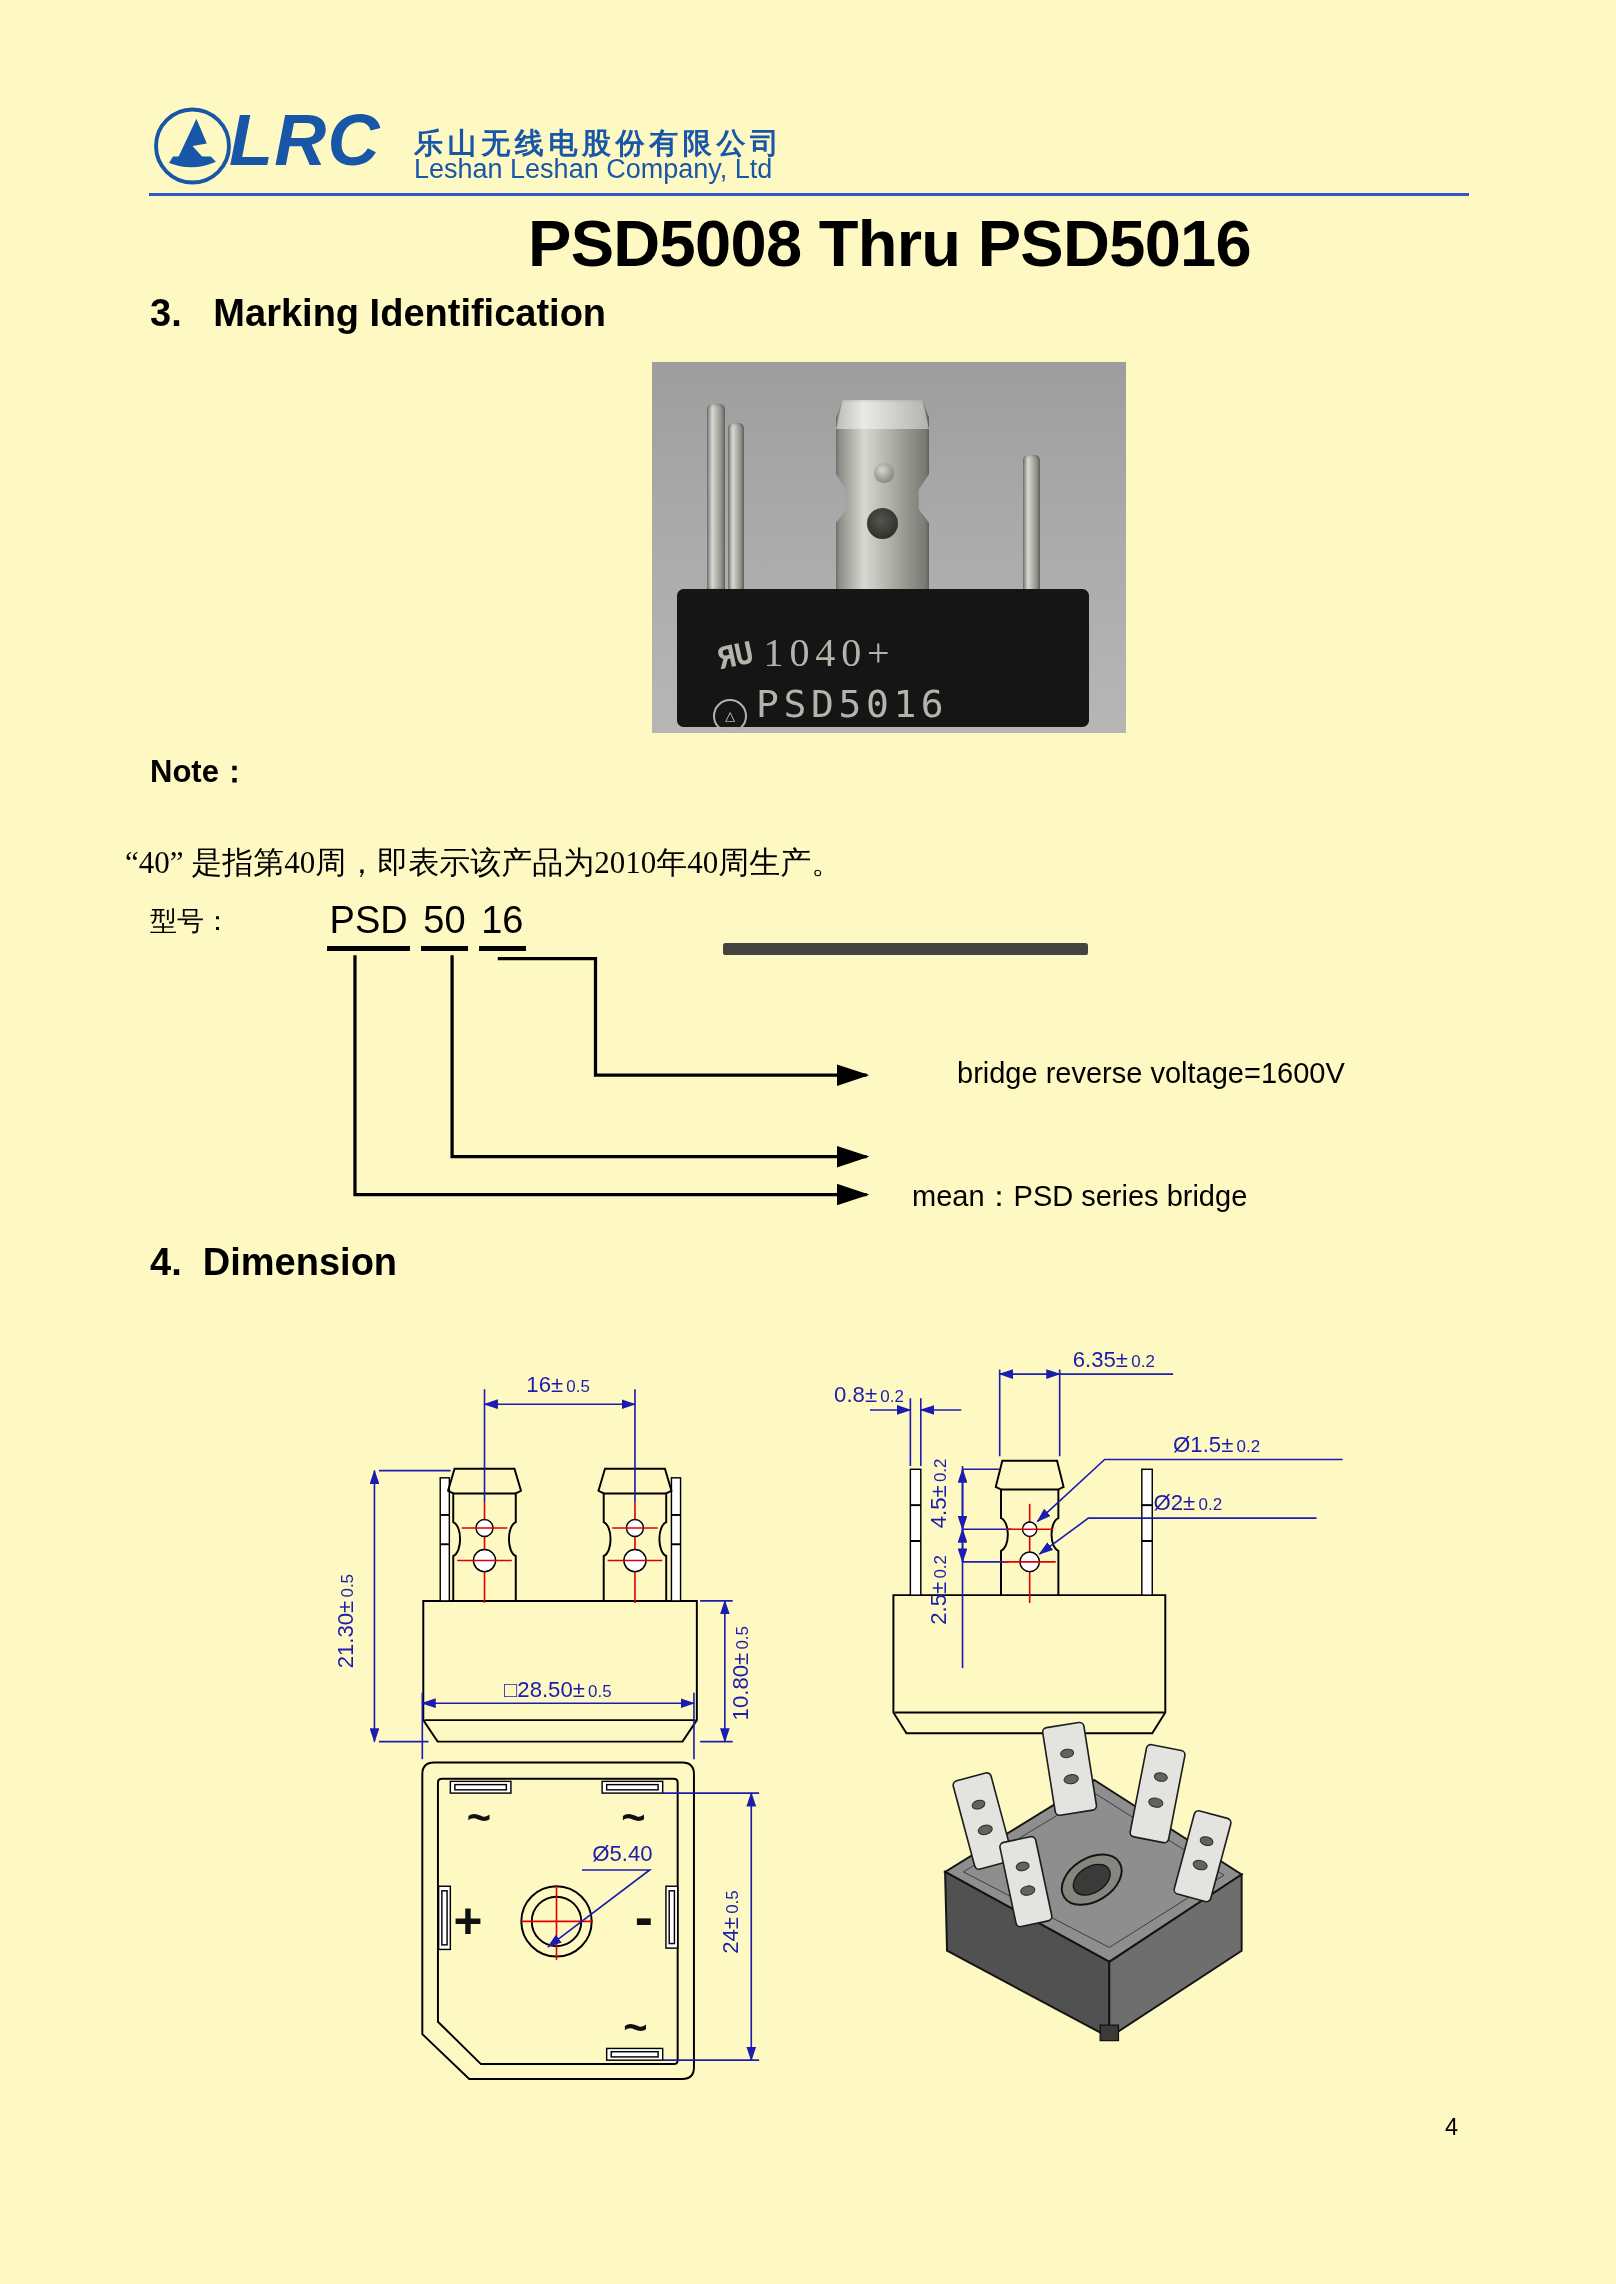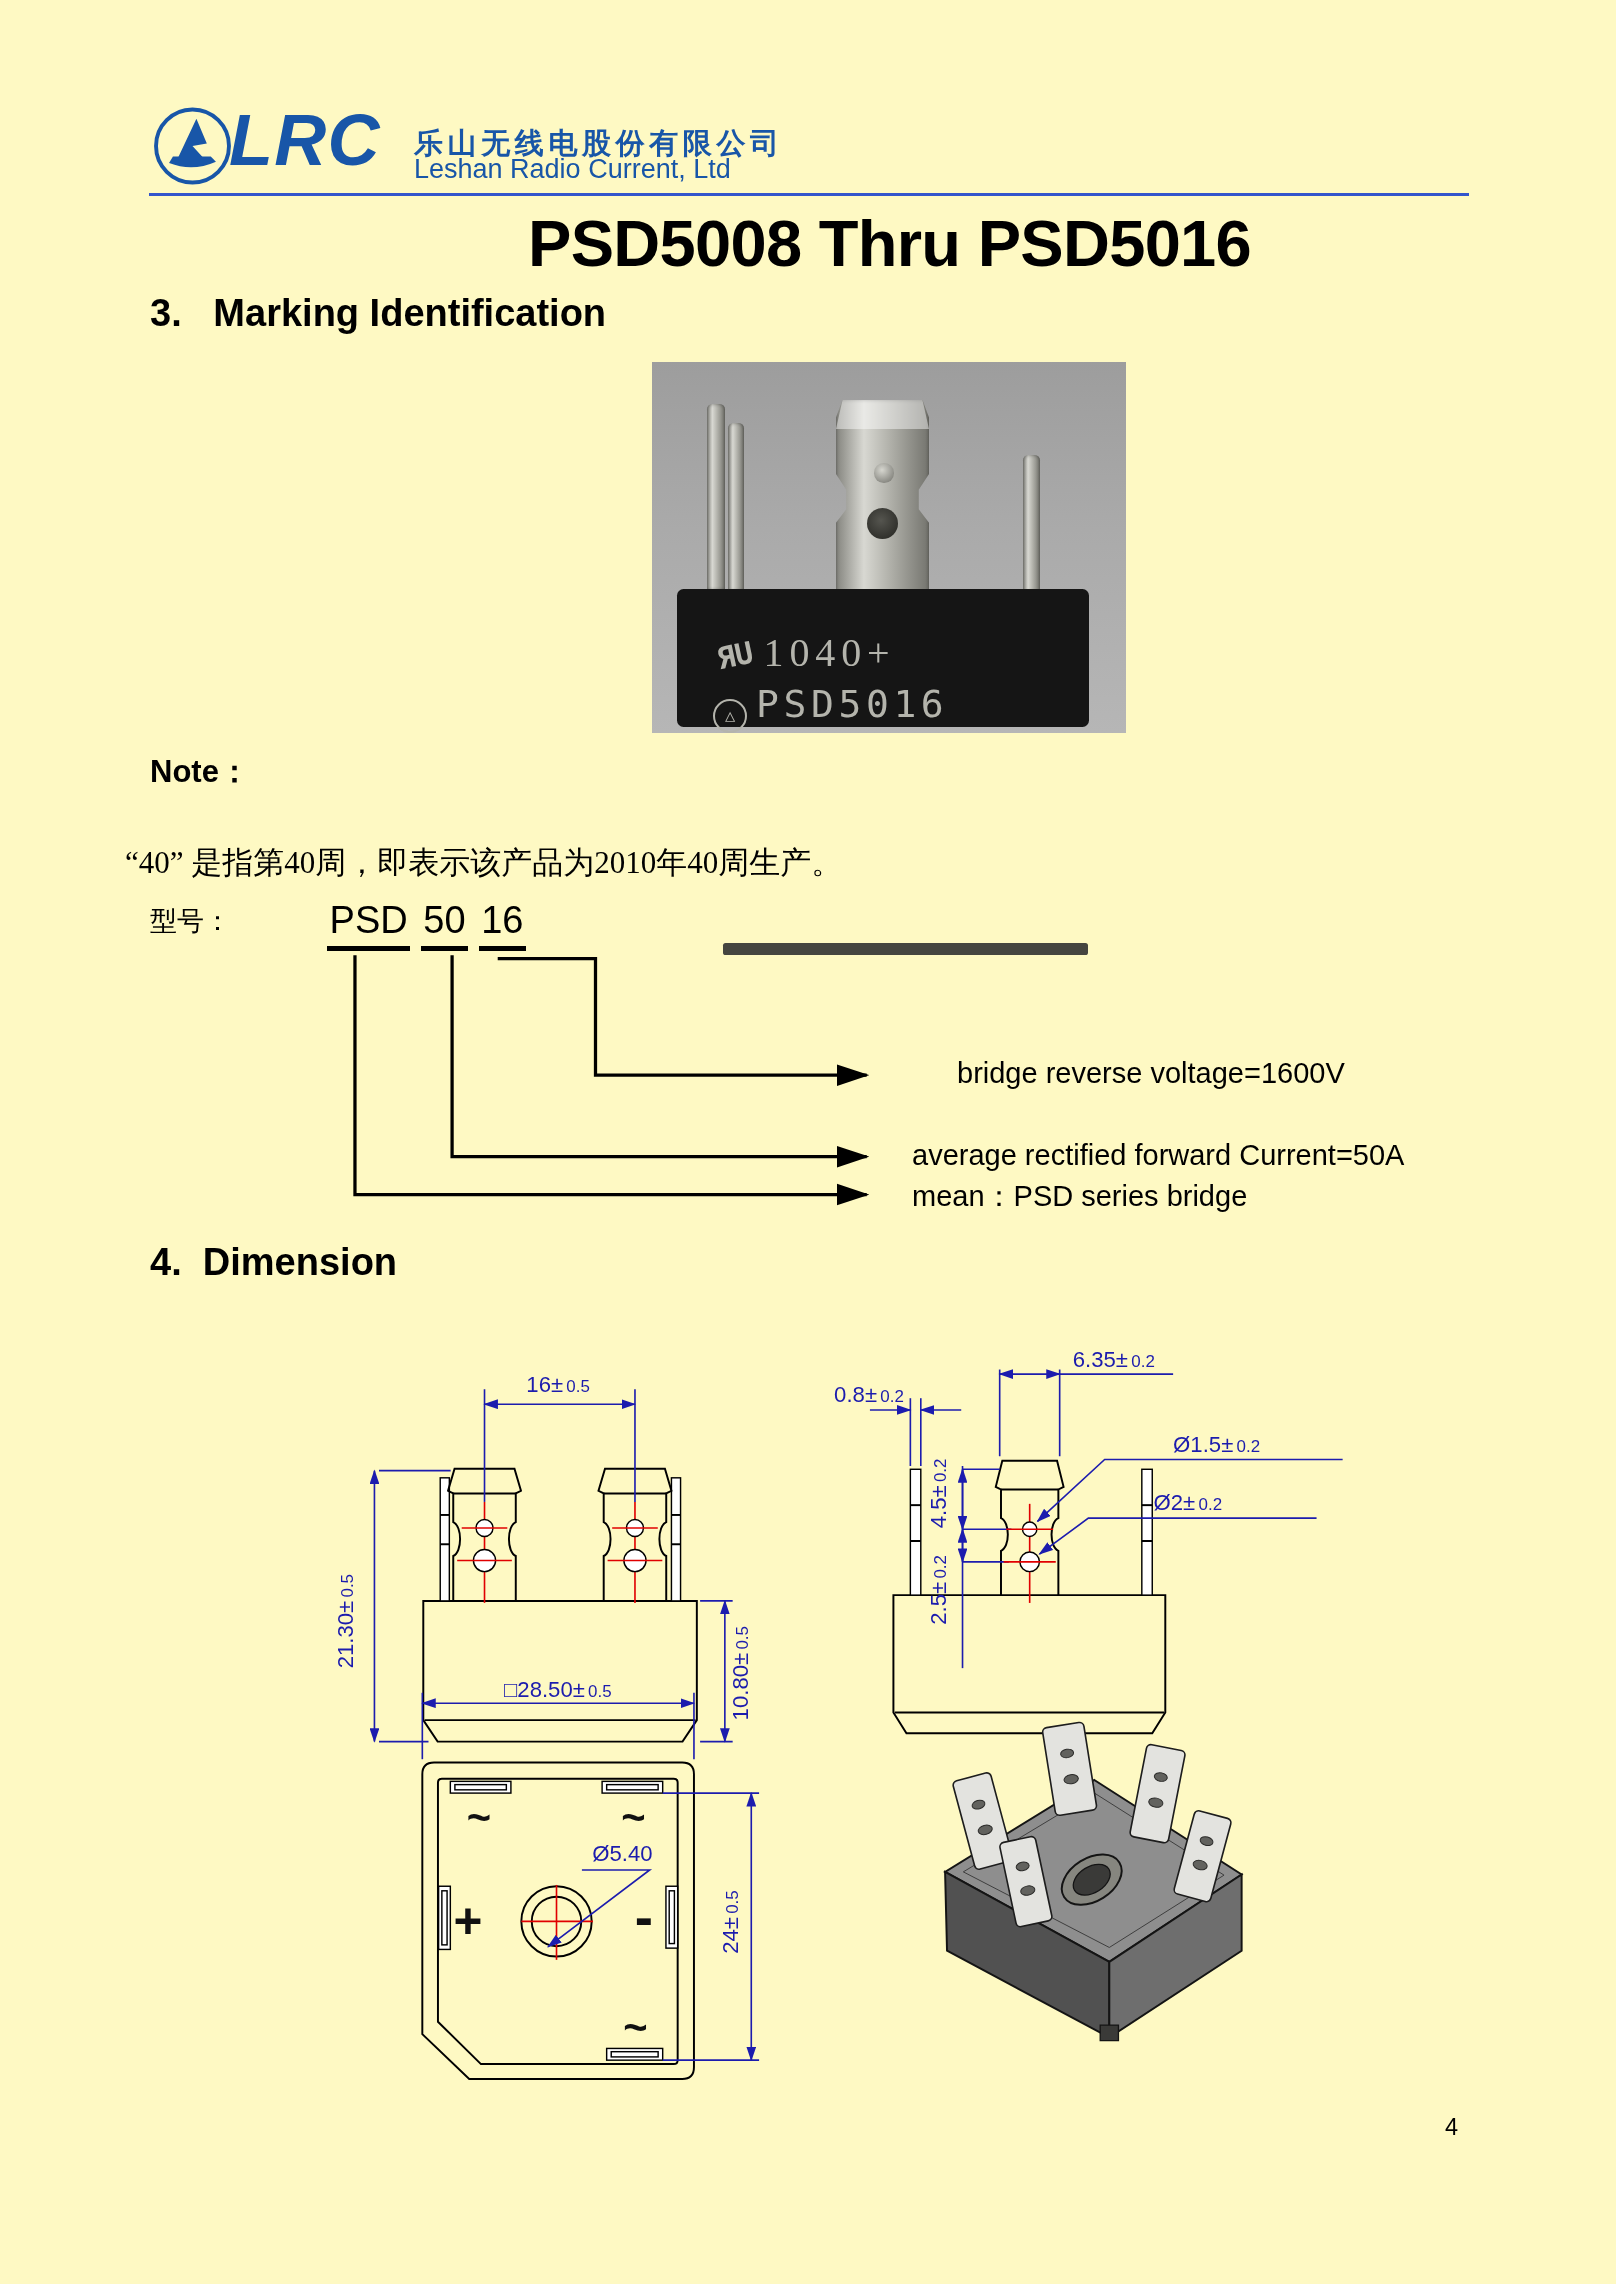--- a/index.html
+++ b/index.html
@@ -71,21 +71,21 @@
 
 <div class="page">
 
   <svg class="abs" style="left:152px;top:103px" width="81" height="86" viewBox="0 0 124 132">
     <circle cx="62" cy="66" r="56" fill="none" stroke="#1856a8" stroke-width="6"></circle>
     <path d="M38,88 L68,24 L84,62 L62,66 L82,88 Z" fill="#1856a8"></path>
     <path d="M26,92 Q62,106 98,90 L90,82 L32,82 Z" fill="#1856a8"></path>
   </svg>
   <div class="abs logo-lrc">LRC</div>
   <div class="abs company-cn">乐山无线电股份有限公司</div>
-  <div class="abs company-en">Leshan Radio Current, Ltd</div>
+  <div class="abs company-en">Leshan Leshan Company, Ltd</div>
   <div class="abs header-rule"></div>
 
   <div class="abs doc-title">PSD5008 Thru PSD5016</div>
   <div class="abs sec-heading h3">3.   Marking Identification</div>
 
   <div class="abs photo">
     <div class="abs pin metal" style="left:55px;top:42px;width:17.6px;height:186px;border-radius:5.2px 5.2px 0 0;"></div>
     <div class="abs pin metal" style="left:76px;top:61px;width:15.6px;height:168px;border-radius:5.2px 5.2px 0 0;"></div>
     <div class="abs pin metal" style="left:371px;top:93px;width:17px;height:137px;border-radius:5.2px 5.2px 0 0;"></div>
     <div class="abs metal ctab"></div>
@@ -115,21 +115,20 @@
     <defs>
       <marker id="ak" viewBox="0 0 12 8" refX="11" refY="4" markerWidth="10" markerHeight="7" orient="auto">
         <path d="M0,0 L12,4 L0,8 Z" fill="#000"></path>
       </marker>
     </defs>
     <path d="M334,16 H484 V195 H900" fill="none" stroke="#000" stroke-width="5" marker-end="url(#ak)"></path>
     <path d="M264,11 V320 H900" fill="none" stroke="#000" stroke-width="5" marker-end="url(#ak)"></path>
     <path d="M115,11 V378 H900" fill="none" stroke="#000" stroke-width="5" marker-end="url(#ak)"></path>
   </svg>
   <div class="abs callout c1">bridge reverse voltage=1600V</div>
-  <div class="abs callout c2">average rectified forward Current=50A</div>
   <div class="abs callout c3">mean：PSD series bridge</div>
 
   <div class="abs sec-heading h4">4.  Dimension</div>
 
   <svg class="abs" style="left:280px;top:1329px" width="495" height="424" viewBox="0 0 760 650">
     <defs>
       <marker id="d1b" viewBox="0 0 12 8" refX="11" refY="4" markerWidth="9" markerHeight="6" orient="auto-start-reverse">
         <path d="M0,0 L12,4 L0,8 Z" fill="#1c1cae"></path>
       </marker>
     </defs>

